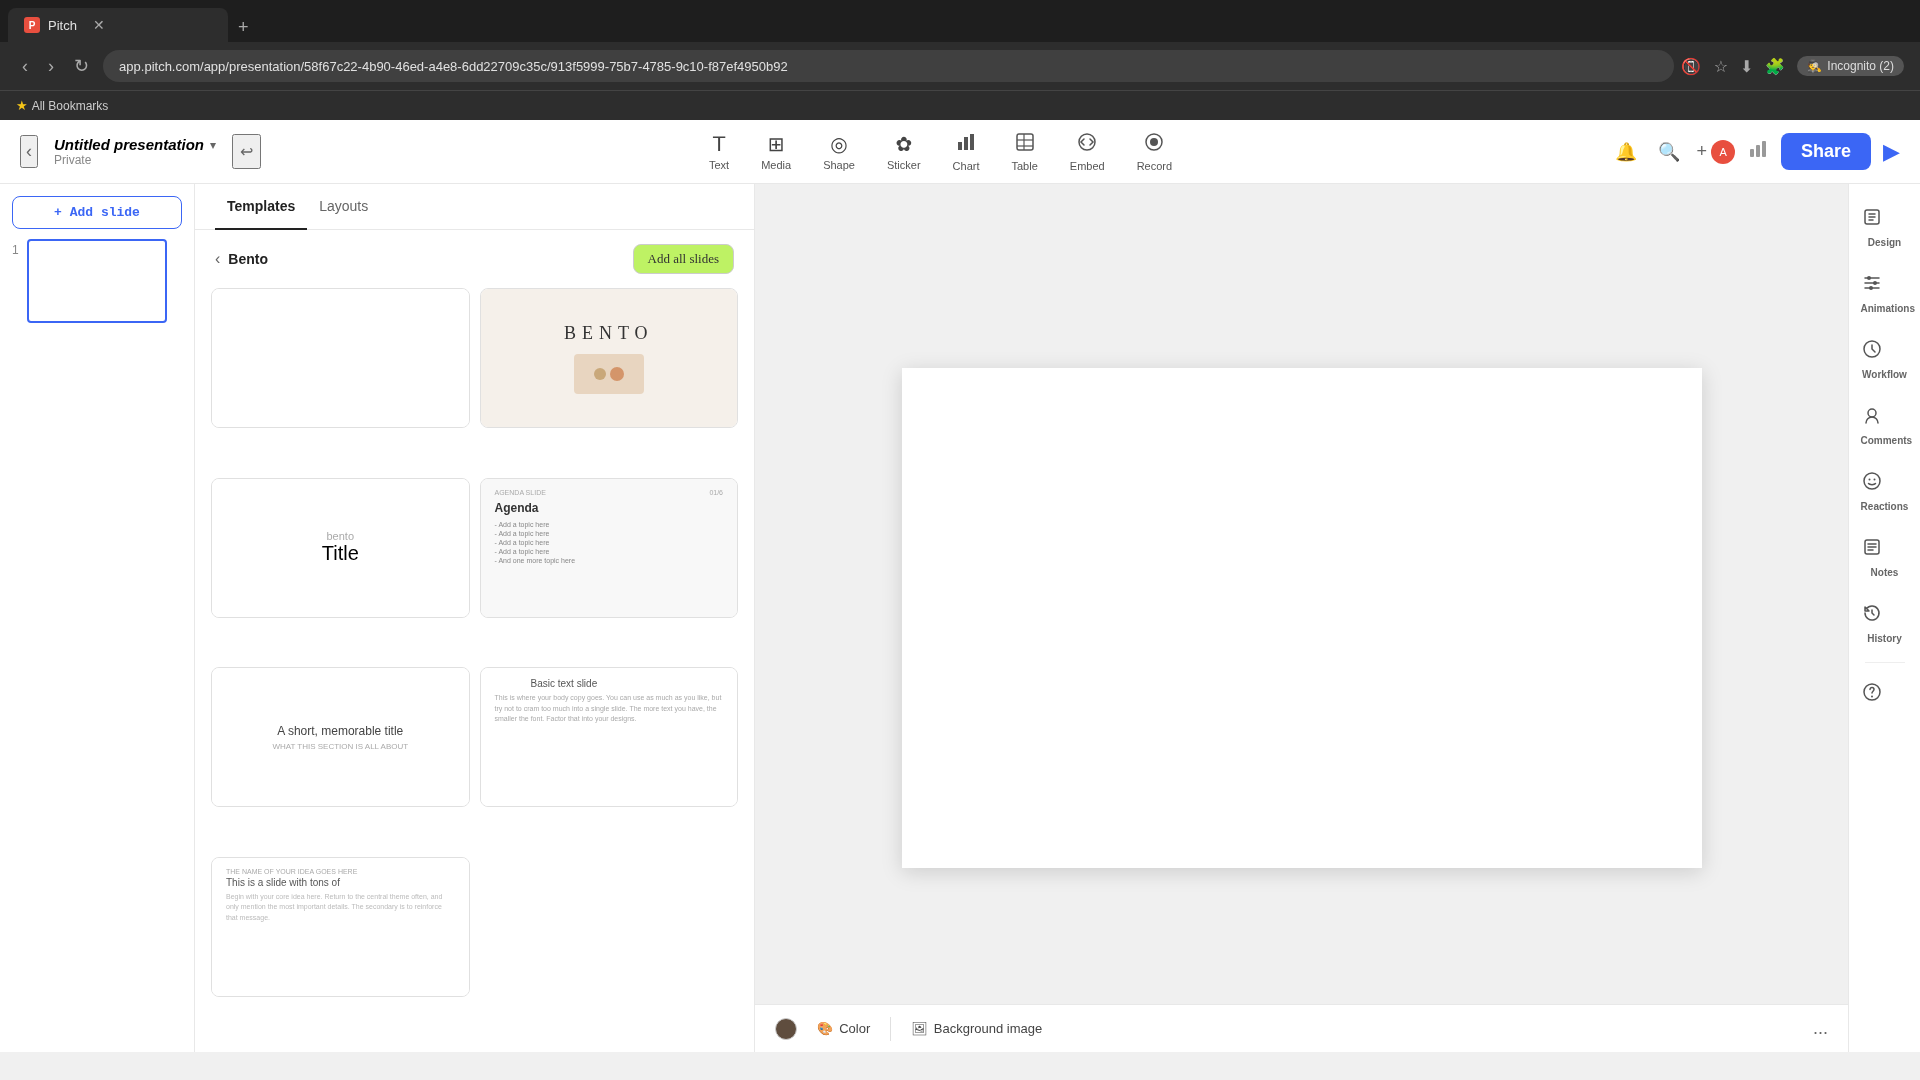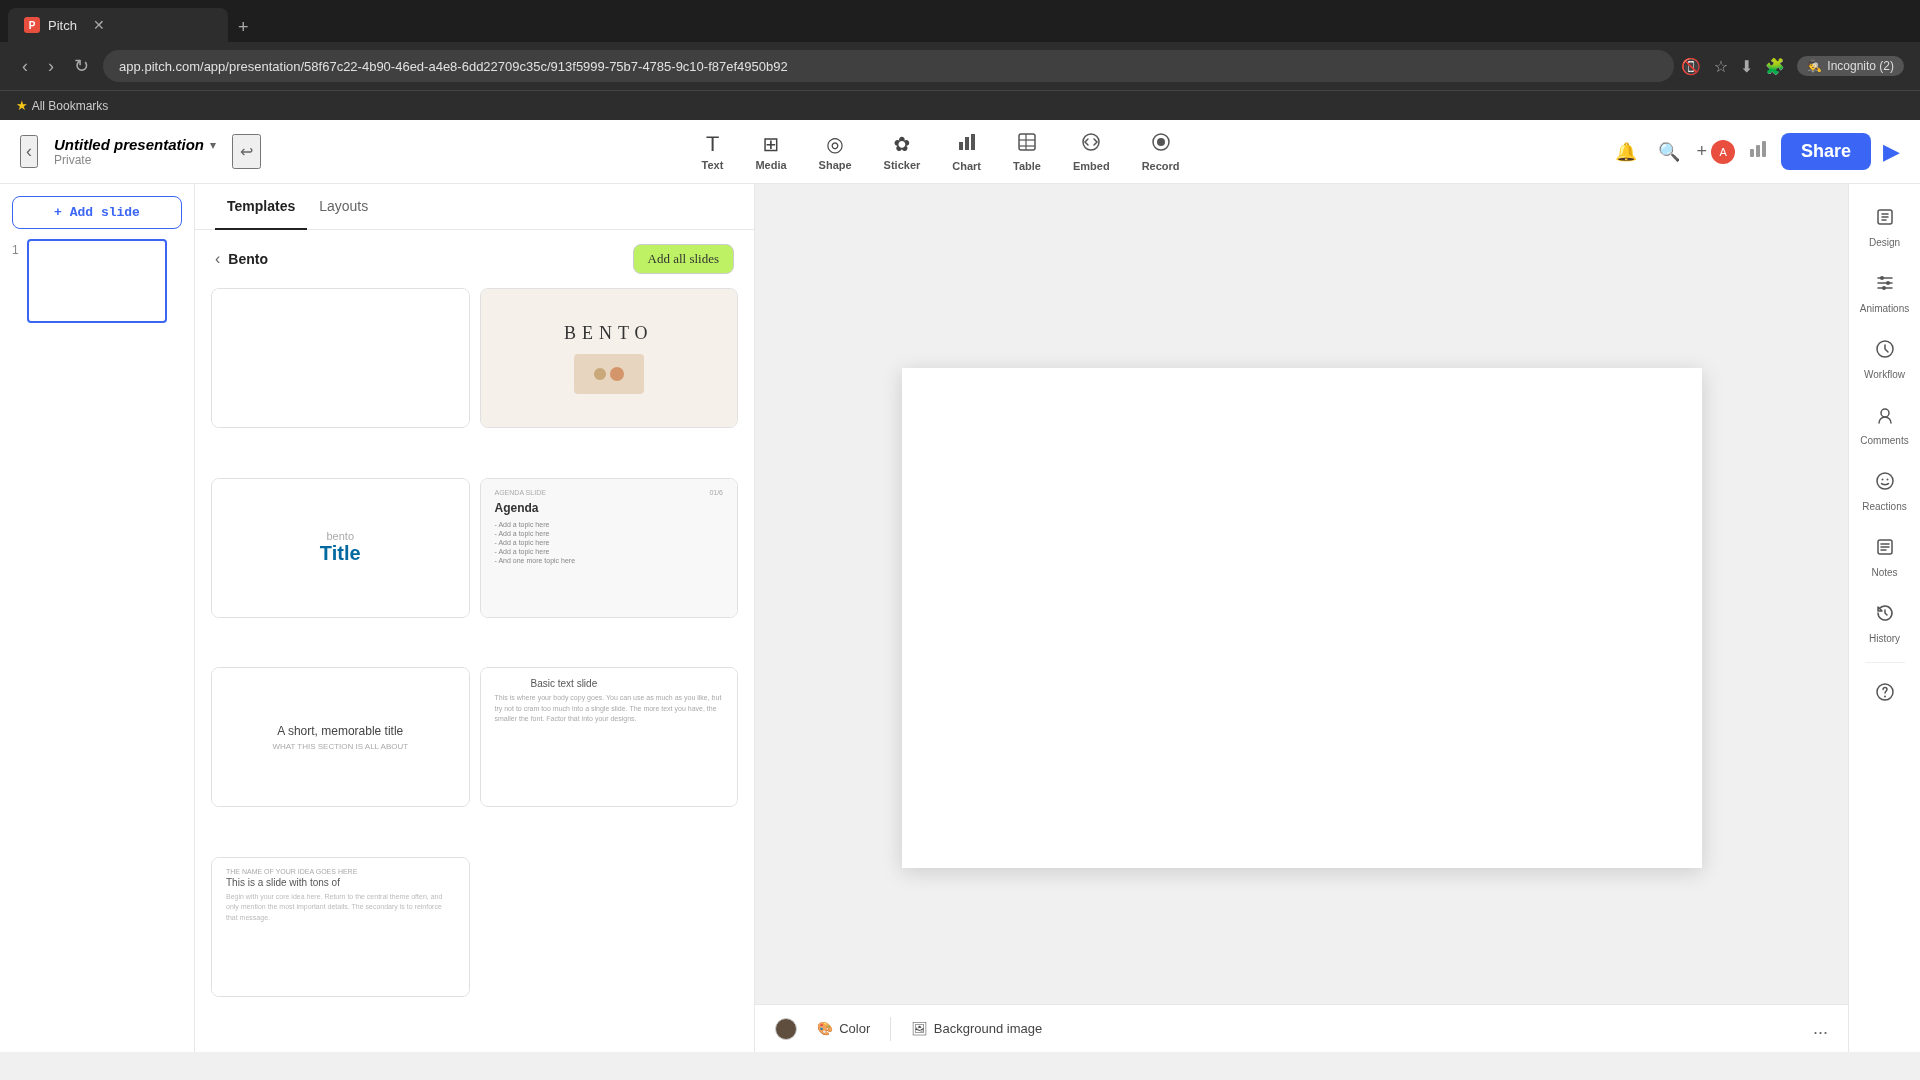--- a/index.html
+++ b/index.html
@@ -26,21 +26,21 @@
     .back-btn { color: #666; font-size: 18px; cursor: pointer; padding: 4px; }
     .presentation-info { display: flex; flex-direction: column; }
     .presentation-title-row { display: flex; align-items: center; gap: 6px; }
     .presentation-name { font-size: 15px; font-weight: 600; color: #000000; font-style: italic; }
     .presentation-dropdown { color: #666; font-size: 12px; cursor: pointer; }
     .presentation-subtitle { font-size: 12px; color: #888; }
 
     .toolbar-center { display: flex; align-items: center; gap: 4px; flex: 1; justify-content: center; }
     .toolbar-item { display: flex; flex-direction: column; align-items: center; gap: 3px; padding: 6px 14px; cursor: pointer; border-radius: 8px; color: #444; }
     .toolbar-icon { font-size: 20px; }
-    .toolbar-label { font-size: 11px; color: #555; font-weight: bold; }
+    .toolbar-label { font-size: 11px; color: #555; }
 
     .undo-btn { color: #666; font-size: 16px; cursor: pointer; padding: 6px; margin-right: 8px; }
 
     .toolbar-right { display: flex; align-items: center; gap: 12px; }
     .toolbar-right-icon { color: #666; font-size: 18px; cursor: pointer; padding: 4px; }
     .add-btn { display: flex; align-items: center; gap: 4px; color: #666; font-size: 18px; cursor: pointer; }
     .share-btn { background: #3b66f5; color: white; border: none; padding: 8px 20px; border-radius: 8px; font-size: 18px; font-weight: 600; cursor: pointer; }
     .play-btn { color: #3b66f5; font-size: 22px; cursor: pointer; }
     .analytics-icon { color: #666; font-size: 18px; cursor: pointer; }
 
@@ -69,21 +69,21 @@
     .template-card { border: 1.5px solid #e0e0e0; border-radius: 8px; overflow: hidden; cursor: pointer; background: #fff; height: 140px; }
 
     
     .card-blank { background: #fff; width: 100%; height: 100%; }
     .card-bento { background: #f5f0ea; display: flex; flex-direction: column; align-items: center; justify-content: center; width: 100%; height: 100%; }
     .card-bento-title { font-size: 18px; letter-spacing: 6px; color: #333; margin-bottom: 10px; font-family: Georgia, serif; }
     .card-bento-img { width: 70px; height: 40px; background: #e8d5c0; border-radius: 4px; display: flex; align-items: center; justify-content: center; gap: 4px; }
     .card-bento-circle { width: 12px; height: 12px; border-radius: 50%; background: #c9a87a; }
     .card-title-preview { background: #fff; display: flex; flex-direction: column; align-items: center; justify-content: center; width: 100%; height: 100%; }
     .card-title-label { font-size: 11px; color: #aaa; }
-    .card-title-main { font-size: 20px; color: #0369a1; font-weight: 700; }
+    .card-title-main { font-size: 20px; color: #000000; font-weight: 400; }
     .card-awesome { background: #fff; display: flex; flex-direction: column; align-items: center; justify-content: center; width: 100%; height: 100%; padding: 10px; }
     .card-awesome-title { font-size: 13px; color: #444; margin-bottom: 4px; text-align: center; }
     .card-awesome-sub { font-size: 8px; color: #aaa; text-align: center; margin-bottom: 10px; }
     .card-awesome-footer { display: flex; gap: 20px; }
     .card-awesome-ft { font-size: 7px; color: #bbb; }
     .card-agenda { background: #f8f8f8; width: 100%; height: 100%; padding: 10px 14px; }
     .card-agenda-label { font-size: 7px; color: #aaa; margin-bottom: 2px; }
     .card-agenda-title { font-size: 12px; font-weight: 600; color: #333; margin-bottom: 6px; }
     .card-agenda-item { font-size: 7px; color: #888; margin-bottom: 2px; }
     .card-short { background: #fff; display: flex; flex-direction: column; align-items: center; justify-content: center; width: 100%; height: 100%; padding: 10px; }
@@ -103,21 +103,21 @@
 
     
     .bottom-toolbar { position: absolute; bottom: 0; left: 0; right: 0; background: #fff; border-top: 1px solid #e8e8e8; height: 48px; display: flex; align-items: center; padding: 0 20px; gap: 12px; }
     .color-swatch { width: 22px; height: 22px; border-radius: 50%; border: 1.5px solid #ccc; cursor: pointer; }
     .bottom-sep { width: 1px; height: 24px; background: #e0e0e0; }
     .bottom-btn { display: flex; align-items: center; gap: 6px; font-size: 13px; color: #444; cursor: pointer; padding: 4px 8px; border-radius: 6px; }
     .bottom-more { margin-left: auto; color: #666; cursor: pointer; font-size: 18px; }
 
     
     .right-sidebar { width: 72px; background: #fff; border-left: 1px solid #e8e8e8; display: flex; flex-direction: column; align-items: center; padding: 12px 0; gap: 4px; }
-    .sidebar-item { display: flex; flex-direction: column; align-items: center; gap: 4px; padding: 10px 6px; cursor: pointer; border-radius: 8px; width: 60px; }
+    .sidebar-item { display: flex; flex-direction: column; gap: 4px; padding: 10px 6px; cursor: pointer; border-radius: 8px; width: 60px; font-weight: bold; }
     .sidebar-icon { font-size: 20px; color: #555; }
     .sidebar-label { font-size: 10px; color: #666; text-align: center; }
     .sidebar-divider { width: 40px; height: 1px; background: #eee; margin: 4px 0; }
   </style>
 </head>
 <body>
 
 <div>
   <div class="browser-tab-bar">
     <div class="browser-tab">

